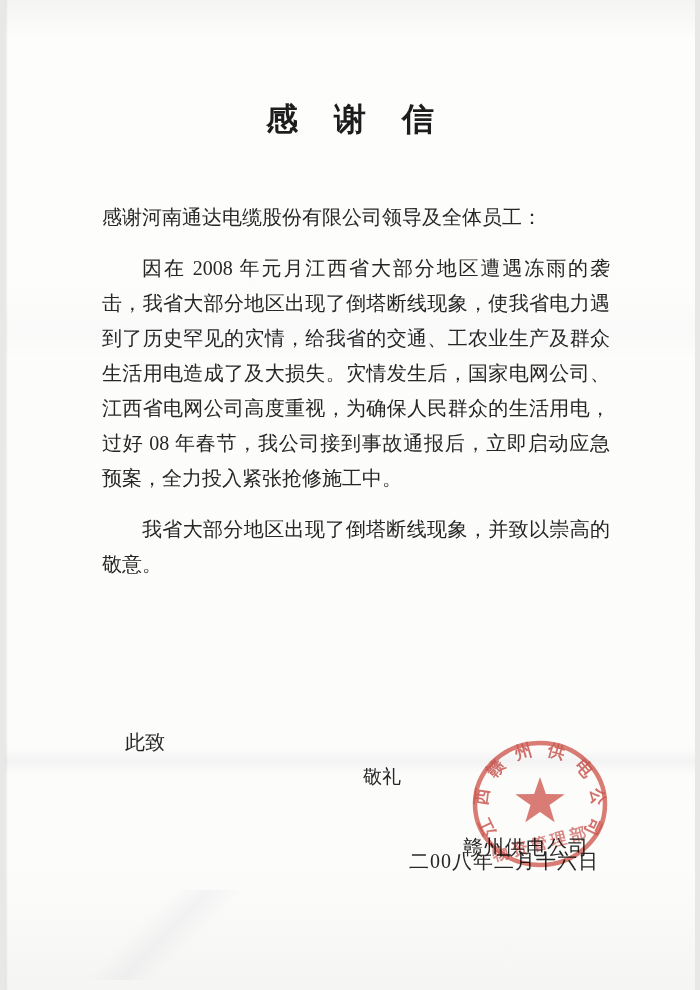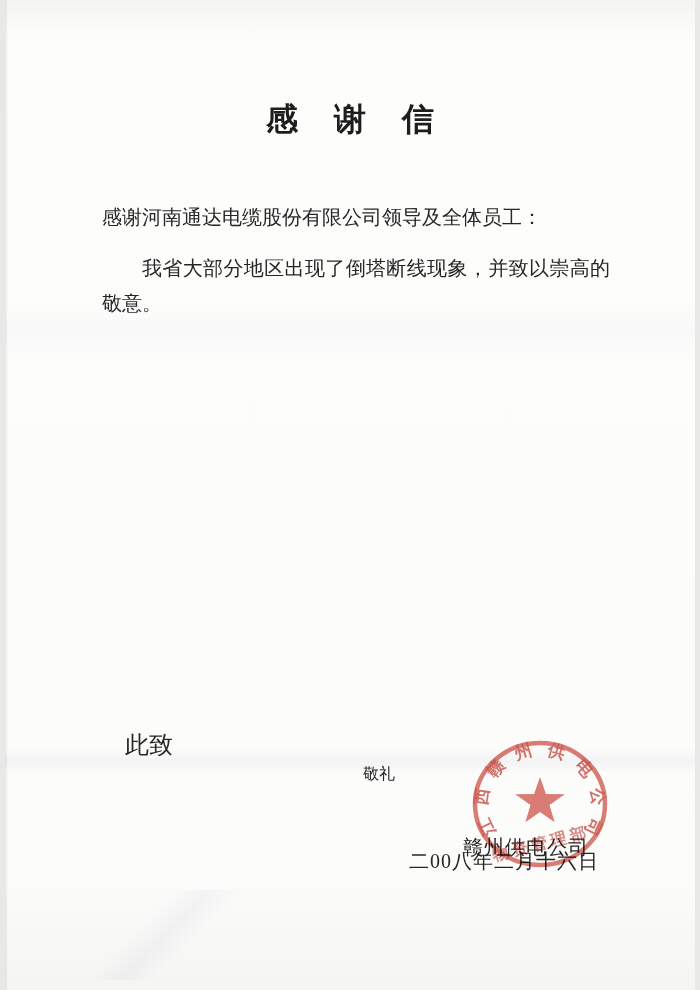--- a/index.html
+++ b/index.html
@@ -32,22 +32,22 @@
     color:#1d1d1d;
   }
   .body-text{
     position:absolute;left:81px;top:184px;width:540px;
     font-size:20px;line-height:35px;
     text-align:justify;
   }
   .body-text p{margin:16px;}
   .body-text p.indent{text-indent:2em;}
 
-  .cizhi{position:absolute;left:120px;top:729px;font-size:24px;}
-  .jingli{position:absolute;left:358px;top:764px;font-size:16px;}
+  .cizhi{position:absolute;left:120px;top:729px;font-size:20px;}
+  .jingli{position:absolute;left:358px;top:764px;font-size:19px;}
   .signature{position:absolute;left:458px;top:834px;font-size:20px;letter-spacing:1px;}
   .date{position:absolute;left:404px;top:848px;font-size:20px;letter-spacing:1px;}
 
   .seal{
     position:absolute;left:464px;top:737px;width:142px;height:134px;
     mix-blend-mode:multiply;opacity:.92;
   }
   .seal svg{width:100%;height:100%;overflow:visible;}
   .seal .ring{fill:none;stroke:#d25950;stroke-width:4.5;opacity:.85;}
   .seal .star{fill:#cf4f46;opacity:.8;}
@@ -63,20 +63,21 @@
 
   <div class="streak streak-a"></div>
   <div class="streak streak-b"></div>
   <div class="streak streak-c"></div>
   <div class="streak edge-l"></div>
 
   <div class="title">感 谢 信</div>
 
   <div class="body-text">
     <p>感谢河南通达电缆股份有限公司领导及全体员工：</p>
+    <p class="indent">因在 2008 年元月江西省大部分地区遭遇冻雨的袭击，我省大部分地区出现了倒塔断线现象，使我省电力遇到了历史罕见的灾情，给我省的交通、工农业生产及群众生活用电造成了及大损失。灾情发生后，国家电网公司、江西省电网公司高度重视，为确保人民群众的生活用电，过好 08 年春节，我公司接到事故通报后，立即启动应急预案，全力投入紧张抢修施工中。</p>
     <p class="indent">我省大部分地区出现了倒塔断线现象，并致以崇高的敬意。</p>
   </div>
 
   <div class="cizhi">此致</div>
   <div class="jingli">敬礼</div>
 
   <div class="signature">赣州供电公司</div>
   <div class="date">二00八年二月十六日</div>
 
   <div class="seal">

